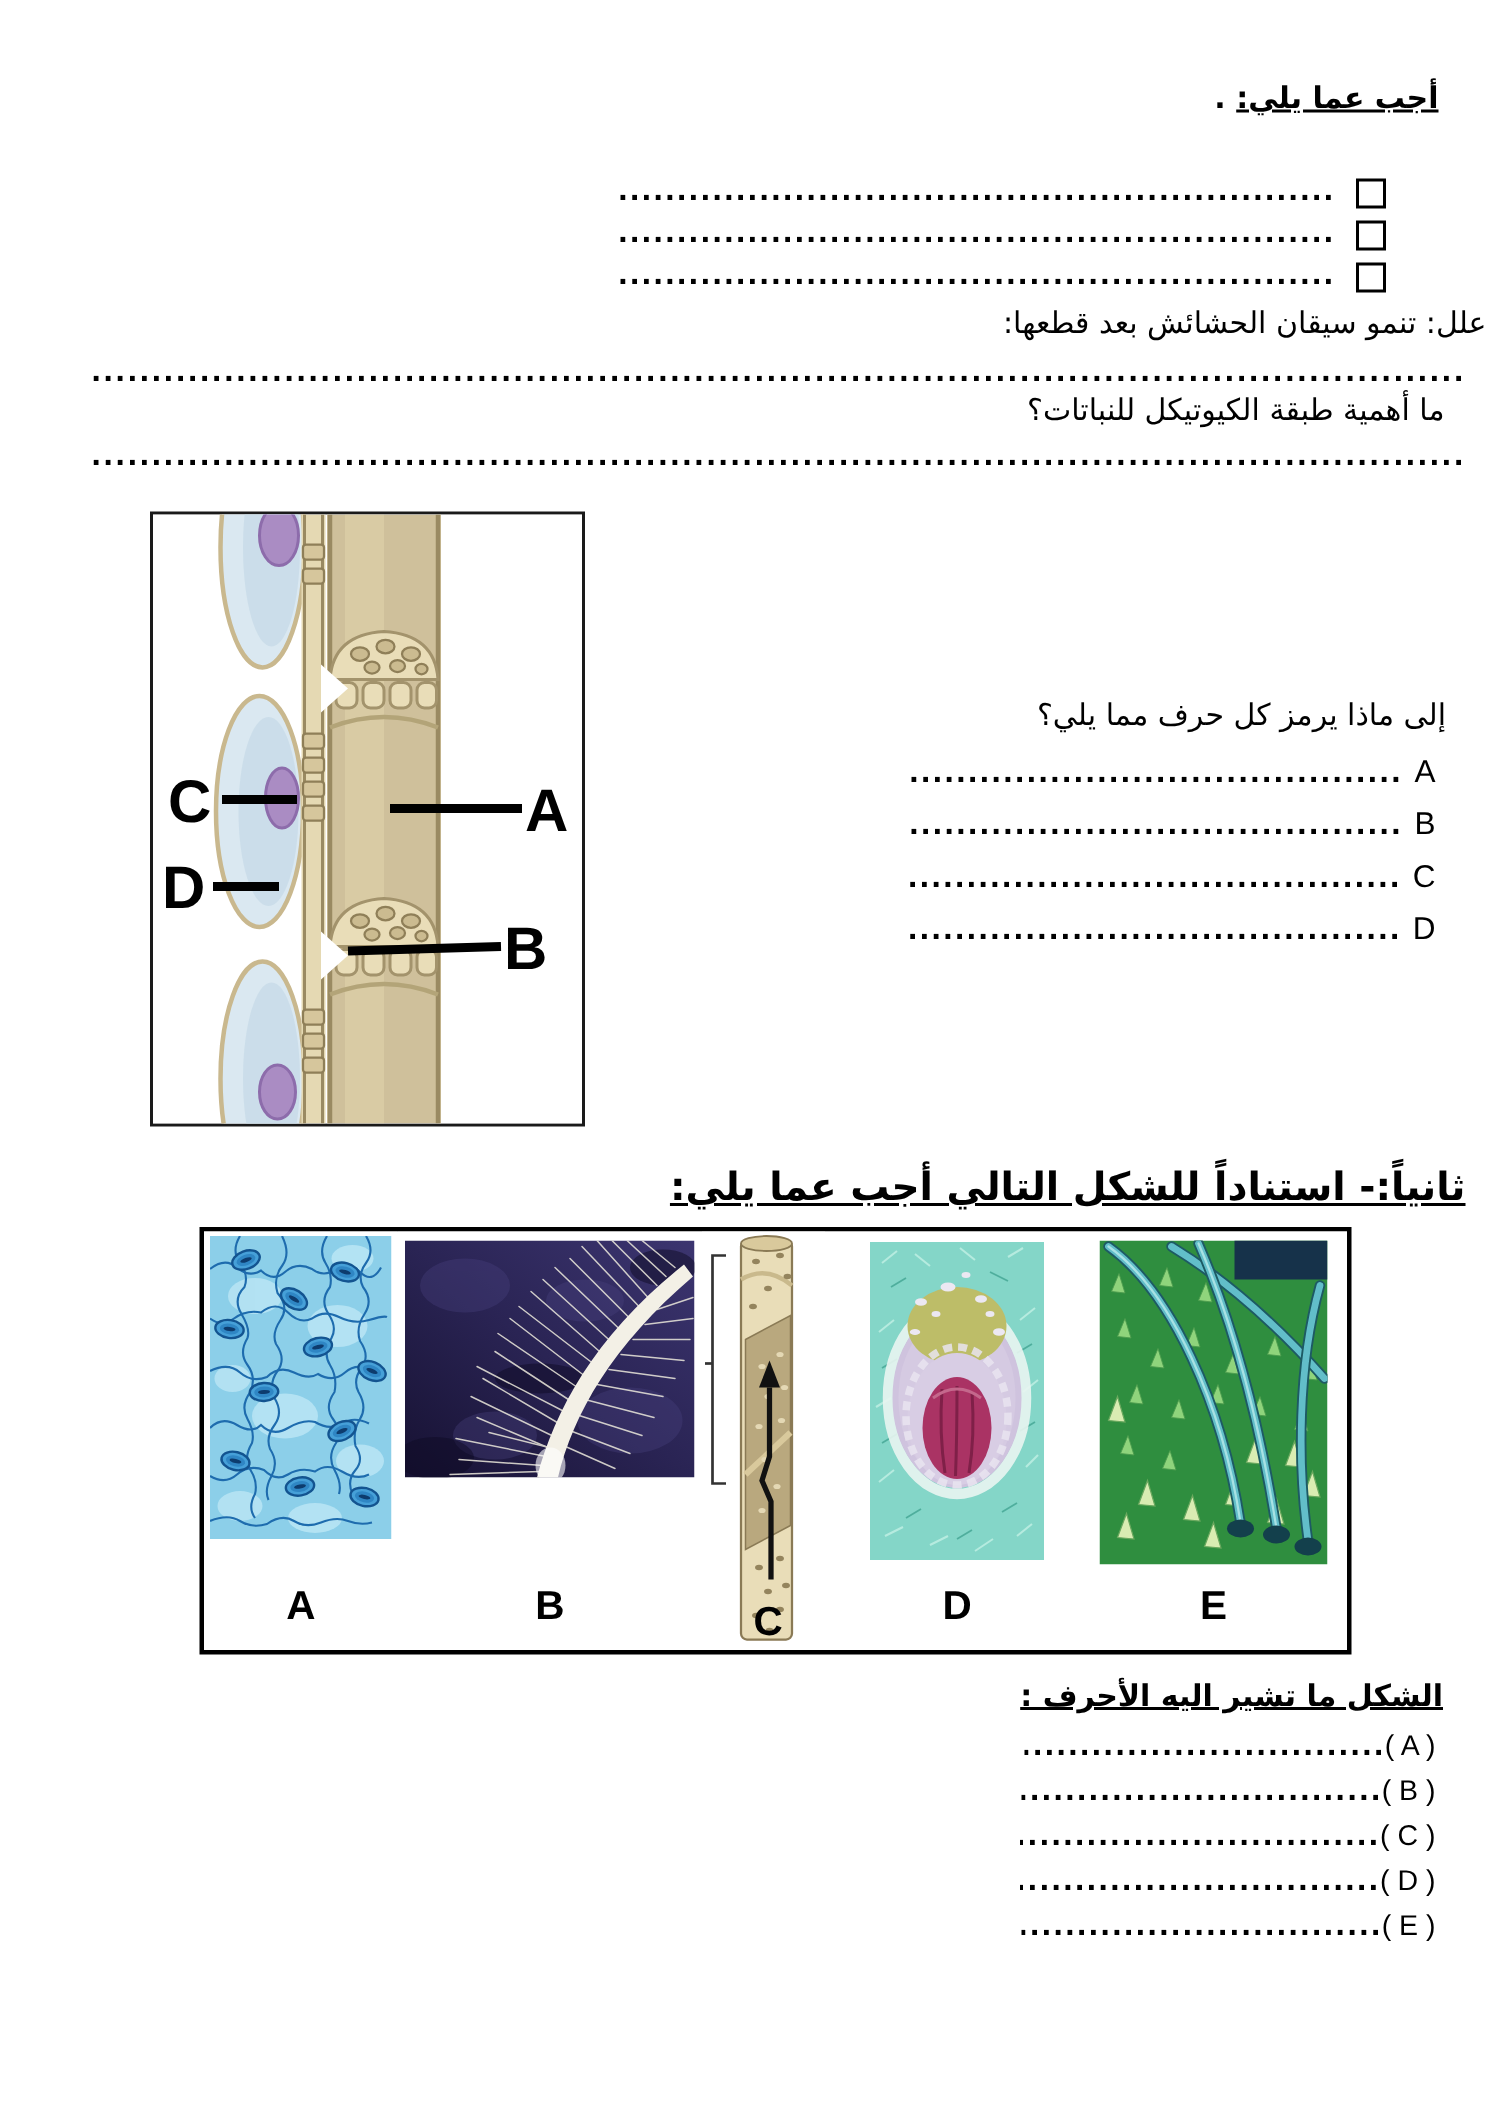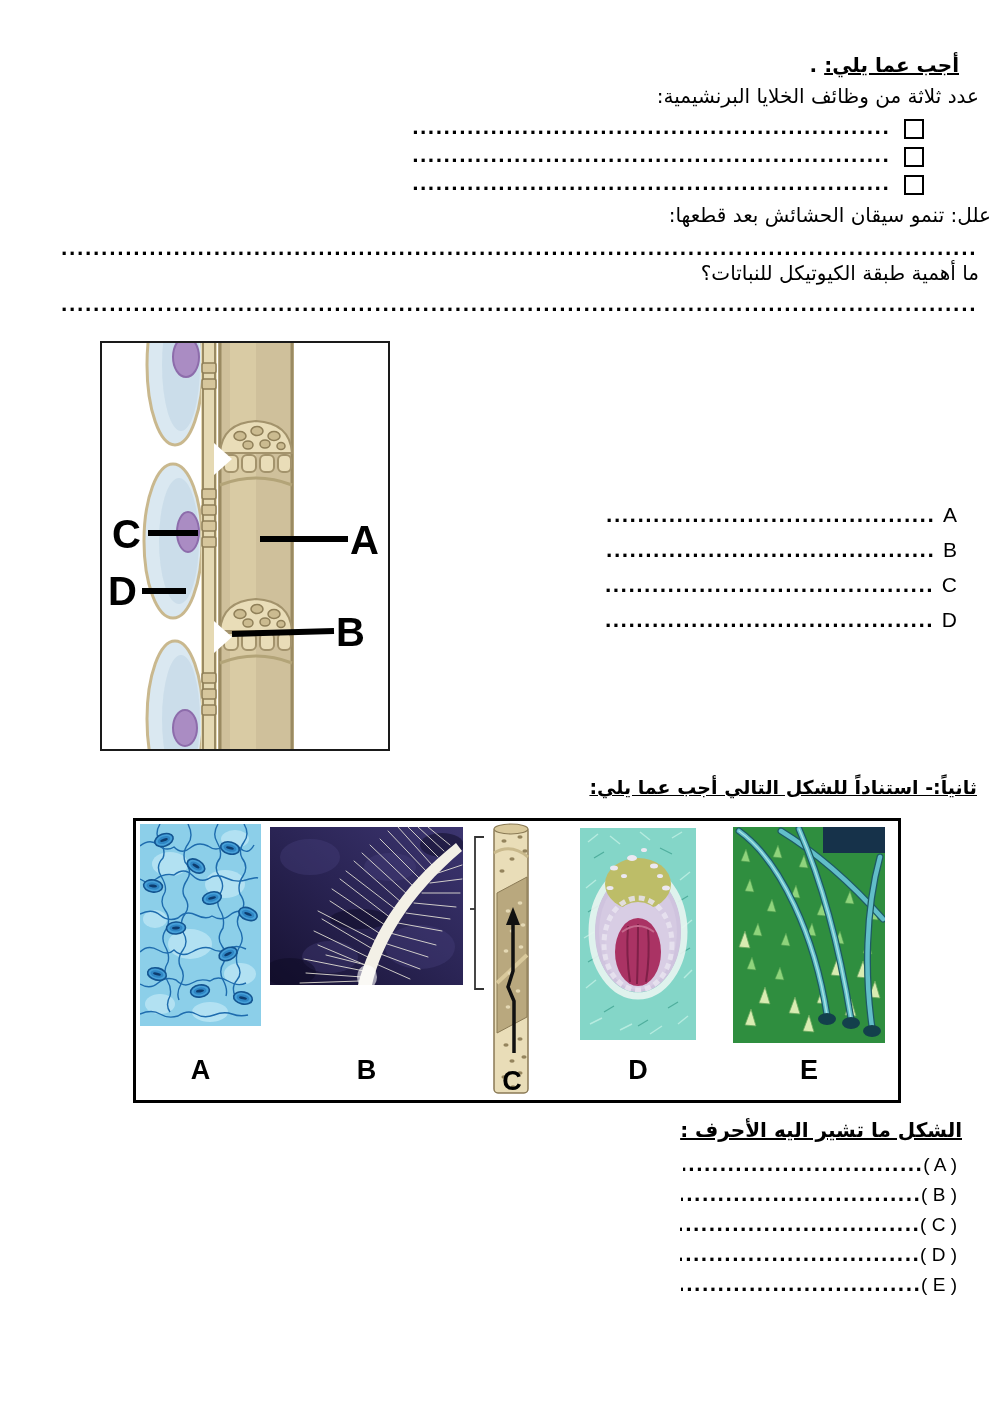--- a/index.html
+++ b/index.html
@@ -1,20 +1,20 @@
 <!DOCTYPE html>
 <html lang="ar"><head>
 <meta charset="utf-8">
 <style>
   html,body{margin:0;padding:0;background:#e8e8e8;}
   .page{position:relative;width:992px;height:1403px;background:#ffffff;margin:0 auto;
         font-family:"DejaVu Sans",sans-serif;color:#000;overflow:hidden;padding-left:27px;}
   .row{position:absolute;direction:rtl;white-space:nowrap;font-size:20px;line-height:1.25;}
   .b{font-weight:bold;}
-  .t21{font-size:19px;text-align:center;}
+  .t21{font-size:26px;text-align:center;}
   .t18{font-size:18px;}
   .u{text-decoration:underline;}
   .dots{display:inline-block;overflow:hidden;vertical-align:bottom;letter-spacing:1px;
         font-weight:bold;font-size:18px;line-height:1.4;}
   .w480{width:480px;}
   .w330{width:330px;}
   .w240{width:240px;}
   .dline{left:62px;right:42px;overflow:hidden;letter-spacing:1.2px;font-size:18px;font-weight:bold;}
   .cbx{display:inline-block;width:16px;height:16px;border:2px solid #000;vertical-align:middle;
        margin-left:14px;background:#fff;}
@@ -39,35 +39,34 @@
 </style>
 </head>
 <body>
 
 <div class="page">
 
   <div class="row b" style="top:53px;right:60px">
     <span class="u">أجب عما يلي:</span><span> .</span>
   </div>
 
-  <div class="row" style="top:84px;right:40px">عدد ثلاثة من وظائف الخلايا البرنشيمية:</div>
 
   <div class="row" style="top:115px;right:95px">
     <span class="cbx"></span><span class="dots w480">..............................................................................................................</span>
   </div>
   <div class="row" style="top:143px;right:95px">
     <span class="cbx"></span><span class="dots w480">..............................................................................................................</span>
   </div>
   <div class="row" style="top:171px;right:95px">
     <span class="cbx"></span><span class="dots w480">..............................................................................................................</span>
   </div>
 
   <div class="row" style="top:203px;right:28px">علل: تنمو سيقان الحشائش بعد قطعها:</div>
   <div class="row dline" style="top:238px">..................................................................................................................................................................................................................</div>
-  <div class="row" style="top:261px;right:40px">ما أهمية طبقة الكيوتيكل للنباتات؟</div>
+  <div class="row" style="top:261px;right:56px">ما أهمية طبقة الكيوتيكل للنباتات؟</div>
   <div class="row dline" style="top:294px">..................................................................................................................................................................................................................</div>
 
 
   <div class="figure1">
     <svg width="286" height="406" viewBox="0 0 286 406">
       <rect width="286" height="406" fill="#ffffff"></rect>
 
       <g>
         <ellipse cx="73" cy="22" rx="28" ry="80" fill="#dae8f1" stroke="#c9b88e" stroke-width="3"></ellipse>
         <ellipse cx="71" cy="198" rx="29" ry="77" fill="#dae8f1" stroke="#c9b88e" stroke-width="3"></ellipse>
@@ -149,20 +148,21 @@
       <g font-family="'Liberation Sans','DejaVu Sans',sans-serif" font-size="40" font-weight="bold" fill="#000">
         <text x="10" y="205">C</text>
         <text x="248" y="211">A</text>
         <text x="6" y="262">D</text>
         <text x="234" y="303">B</text>
       </g>
     </svg>
   </div>
 
 
+  <div class="row" style="top:464px;right:55px">إلى ماذا يرمز كل حرف مما يلي؟</div>
 
   <div class="row" style="top:502px;right:62px">
     <span class="letter">A</span><span class="dots w330">................................................................................</span>
   </div>
   <div class="row" style="top:537px;right:62px">
     <span class="letter">B</span><span class="dots w330">................................................................................</span>
   </div>
   <div class="row" style="top:572px;right:62px">
     <span class="letter">C</span><span class="dots w330">................................................................................</span>
   </div>

